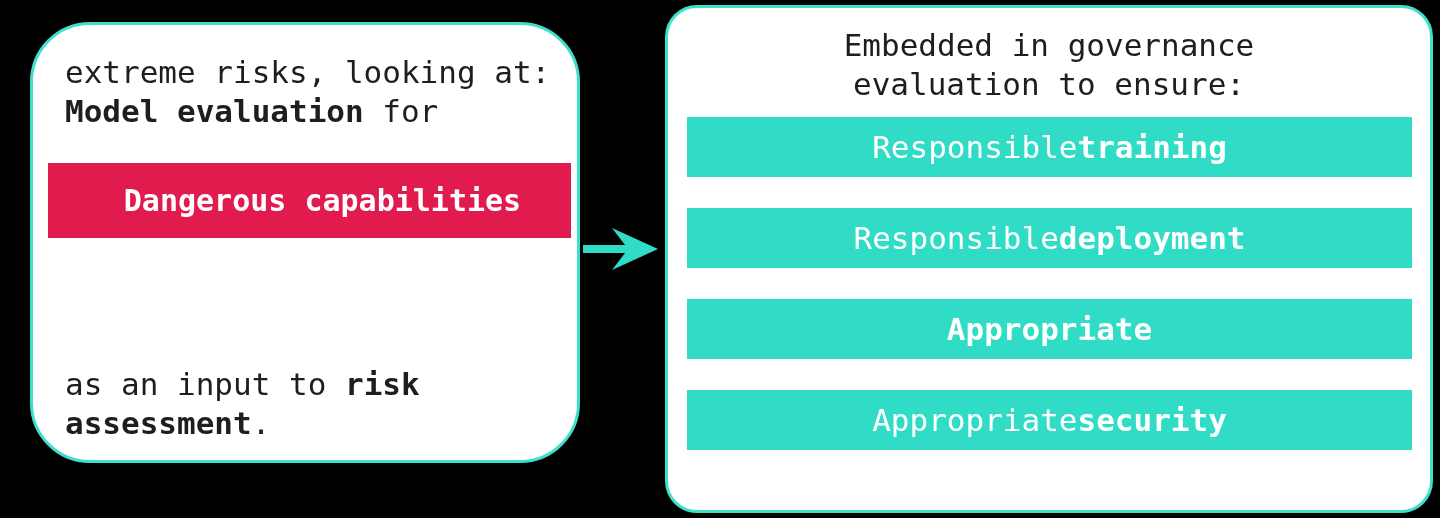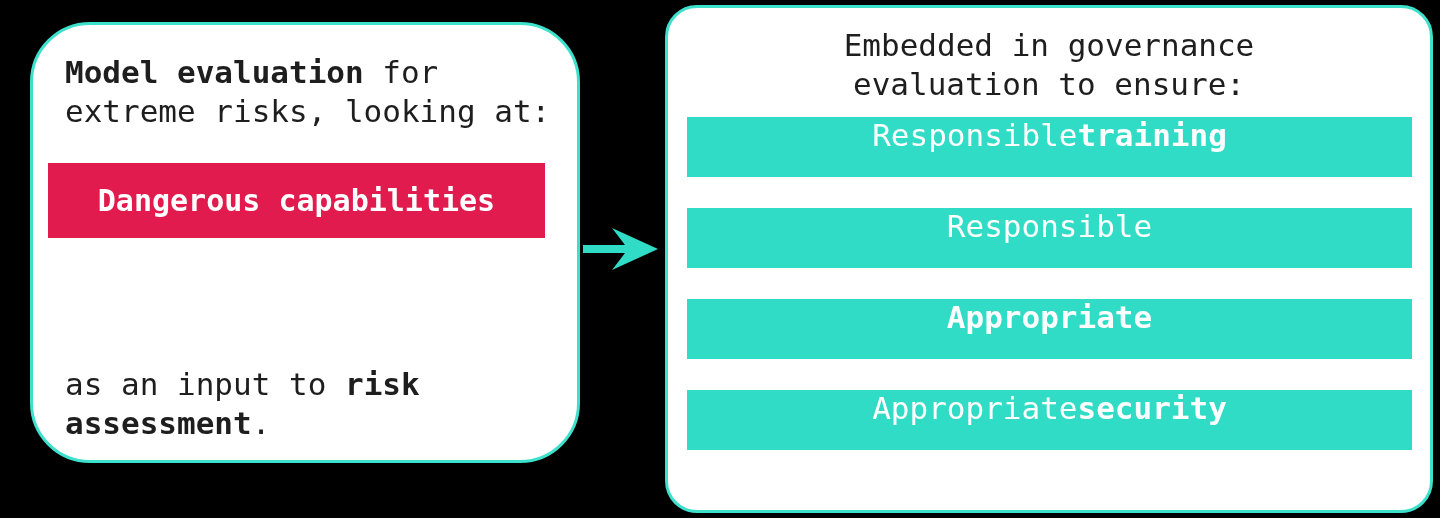--- a/index.html
+++ b/index.html
@@ -34,50 +34,50 @@
   .outro {
     position: absolute; left: 32px; top: 340px;
     font-size: 31px; line-height: 39px; white-space: nowrap;
   }
   .bold { font-weight: 700; }
 
   .chip {
     position: absolute; left: 15px; width: 497px; height: 75px;
     background: var(--crimson); color: #fff;
     display: flex; align-items: center; justify-content: center;
-    font-size: 30px; font-weight: 700; white-space: nowrap;
+    font-size: 30px; font-weight: 700; white-space: nowrap; padding-left: 26px;
   }
   .chip-1 { top: 138px; }
   .chip-2 { top: 240px; }
 
   .heading {
     position: absolute; left: 0; right: 0; top: 18px;
     text-align: center; font-size: 31px; line-height: 39px; white-space: nowrap;
   }
   .gbar {
     position: absolute; left: 19px; width: 725px; height: 60px;
     background: var(--teal); color: #fff;
-    display: flex; align-items: flex-start; justify-content: center;
+    display: flex; align-items: center; justify-content: center;
     font-size: 31px; white-space: nowrap;
   }
   .gbar-1 { top: 109px; }
   .gbar-2 { top: 200px; }
   .gbar-3 { top: 291px; }
   .gbar-4 { top: 382px; }
 
   .arrow-wrap { position: absolute; left: 578px; top: 218px; width: 86px; height: 62px; }
   .arrow-wrap svg { display: block; }
 </style>
 </head>
 <body>
 
 <div class="panel panel-left">
   <div class="intro">
+    <div>extreme risks, looking at:</div>
     <div><span class="bold">Model evaluation</span><span> for</span></div>
-    <div>extreme risks, looking at:</div>
   </div>
 
   <div class="chip chip-1">
     <span>Dangerous capabilities</span>
   </div>
 
   <div class="outro">
     <div><span>as an input to </span><span class="bold">risk</span></div>
     <div><span class="bold">assessment</span><span>.</span></div>
   </div>
@@ -94,20 +94,21 @@
     <div>Embedded in governance</div>
     <div>evaluation to ensure:</div>
   </div>
 
   <div class="gbar gbar-1">
     <span>Responsible </span>
       <span class="bold">training</span>
   </div>
   <div class="gbar gbar-2">
     <span>Responsible </span>
+      <span class="bold">deployment</span>
   </div>
   <div class="gbar gbar-3">
     <span></span>
       <span class="bold">Appropriate</span>
   </div>
   <div class="gbar gbar-4">
     <span>Appropriate </span>
       <span class="bold">security</span>
   </div>
 </div>

